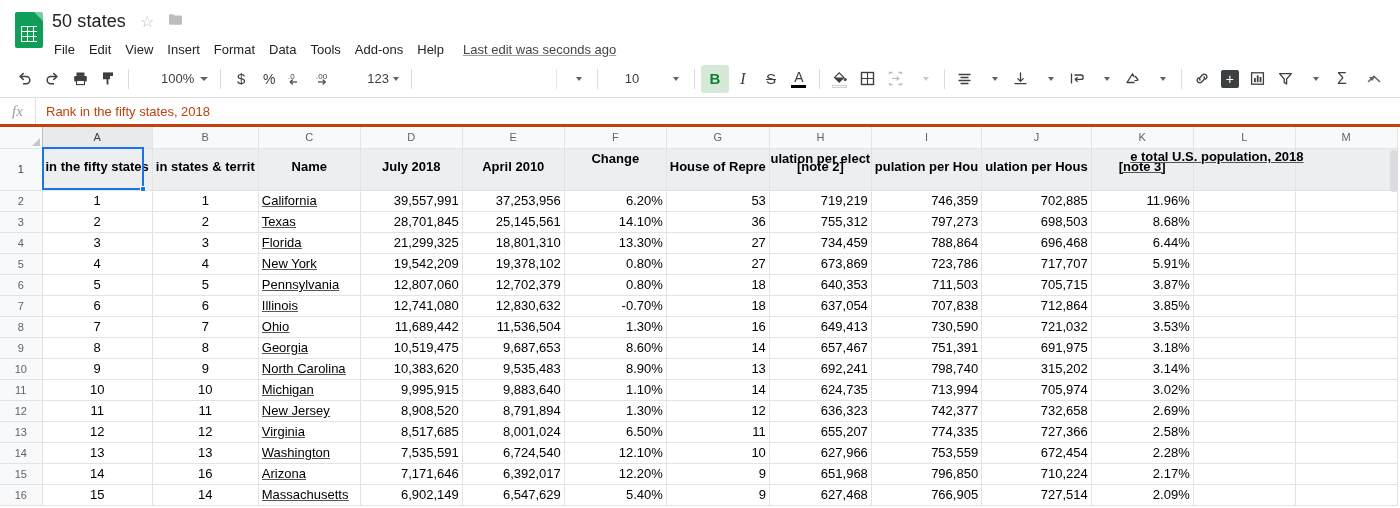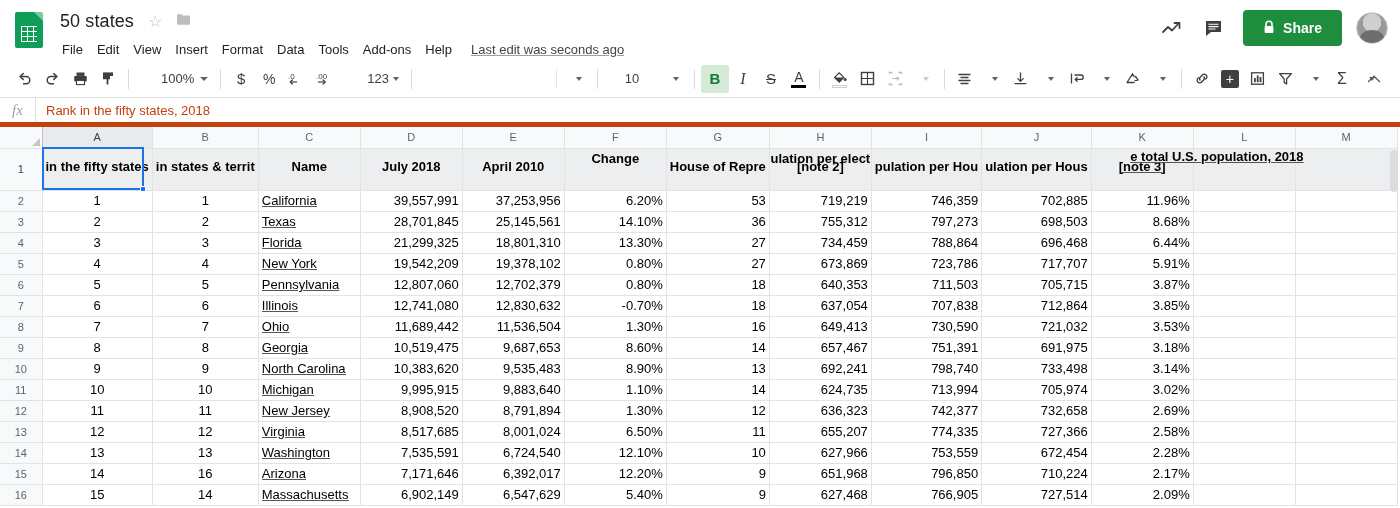--- a/index.html
+++ b/index.html
@@ -47,21 +47,21 @@
     background:
       linear-gradient(to bottom, #fff 0, #fff 100%) ;
     -webkit-mask:
       repeating-linear-gradient(to bottom, #000 0 1px, transparent 1px 5px),
       repeating-linear-gradient(to right, #000 0 1px, transparent 1px 6px);
     mask:
       repeating-linear-gradient(to bottom, #000 0 1px, transparent 1px 5px),
       repeating-linear-gradient(to right, #000 0 1px, transparent 1px 6px);
     border: 1px solid #fff;
   }
-  .title-block { margin-left: 14px; flex: 1 1 auto; }
+  .title-block { margin-left: 6px; flex: 1 1 auto; }
   .title-row { display: flex; align-items: center; height: 26px; }
   .doc-title {
     font-size: 18px; color: #222; letter-spacing: .1px;
   }
   .star-icon, .folder-icon {
     margin-left: 14px; color: #bdbdbd; display: inline-block;
   }
   .star-icon { font-size: 16px; }
   .folder-icon { font-size: 13px; }
   .menu-row {
@@ -155,21 +155,21 @@
   .plus-btn {
     background: #3c4043; color: #fff; width: 18px; height: 18px;
     border-radius: 2px; font-size: 14px; line-height: 16px;
     display: flex; align-items: center; justify-content: center;
   }
   .collapse-btn { position: absolute; right: 12px; color: #5f6368; }
 
   
   .formula-bar {
     height: 29px; display: flex; align-items: center;
-    border-bottom: 5px solid #c2410c;
+    border-bottom: 3px solid #c2410c;
     background: #fff;
   }
   .namebox {
     width: 36px; height: 100%;
     display: flex; align-items: center; justify-content: center;
     font-family: "Liberation Serif", serif; font-style: italic;
     color: #9aa0a6; font-size: 15px;
     border-right: 1px solid #e0e0e0;
   }
   .formula-input {
@@ -314,44 +314,20 @@
       <span class="menu-item">Insert</span>
       <span class="menu-item">Format</span>
       <span class="menu-item">Data</span>
       <span class="menu-item">Tools</span>
       <span class="menu-item">Add-ons</span>
       <span class="menu-item">Help</span>
       <span class="last-edit">Last edit was seconds ago</span>
     </div>
   </div>
 
-  <div class="top-right">
-    <span class="tr-icon">
-      <svg width="22" height="20" viewBox="0 0 22 20" aria-hidden="true">
-        <path d="M2 14 L7 9 L11 12.5 L18 5" fill="none" stroke="#3c4043" stroke-width="1.8" stroke-linecap="round" stroke-linejoin="round"></path>
-        <path d="M13.5 5 H18.5 V10" fill="none" stroke="#3c4043" stroke-width="1.8" stroke-linecap="round" stroke-linejoin="round"></path>
-      </svg>
-    </span>
-    <span class="tr-icon">
-      <svg width="22" height="20" viewBox="0 0 22 20" aria-hidden="true">
-        <path d="M3 3h15v11H8l-5 4z" fill="#3c4043"></path>
-        <path d="M5.5 6.2h10M5.5 8.6h10M5.5 11h7" stroke="#fff" stroke-width="1.1"></path>
-      </svg>
-    </span>
-    <button class="share-btn">
-      <span>
-        <svg width="12" height="14" viewBox="0 0 12 14" aria-hidden="true">
-          <path d="M3 6V4.2a3 3 0 0 1 6 0V6" fill="none" stroke="#fff" stroke-width="1.6"></path>
-          <rect x="1.6" y="6" width="8.8" height="7" rx="1" fill="#fff"></rect>
-        </svg>
-      </span>
-      <span>Share</span>
-    </button>
-    <span class="avatar"></span>
-  </div>
 </div>
 
 <div class="toolbar">
   <span class="tb">
     <svg width="17" height="17" viewBox="0 0 17 17" aria-hidden="true">
         <path d="M5 6.5H10.2a3.6 3.6 0 0 1 0 7.2H7" fill="none" stroke="#3c4043" stroke-width="1.5"></path>
         <path d="M7.2 3.6 4 6.5l3.2 2.9" fill="none" stroke="#3c4043" stroke-width="1.5" stroke-linecap="round" stroke-linejoin="round"></path>
       </svg>
   </span>
   <span class="tb">
@@ -944,21 +920,21 @@
           <td class="num">
             <span class="clip">13</span>
           </td>
           <td class="num">
             <span class="clip">692,241</span>
           </td>
           <td class="num">
             <span class="clip">798,740</span>
           </td>
           <td class="num">
-            <span class="clip">733,498</span>
+            <span class="clip">315,202</span>
           </td>
           <td class="num">
             <span class="clip">3.14%</span>
           </td>
           <td></td>
           <td></td>
         </tr>
         <tr>
           <td class="rowhdr">11</td>
           <td class="ctr">

